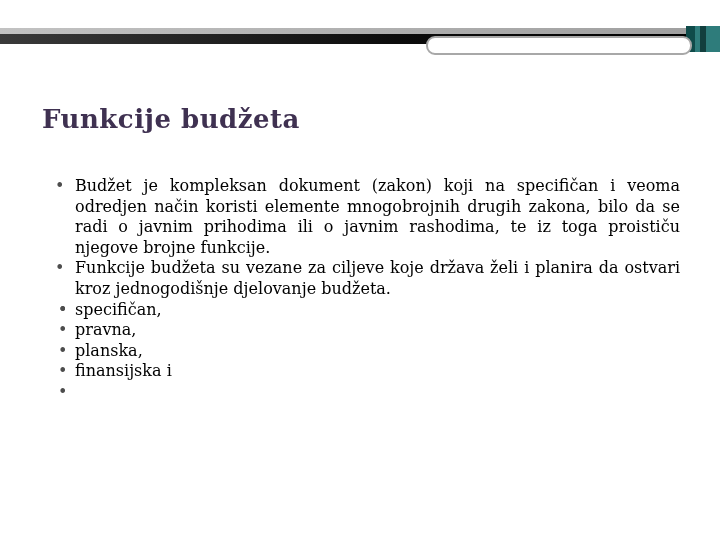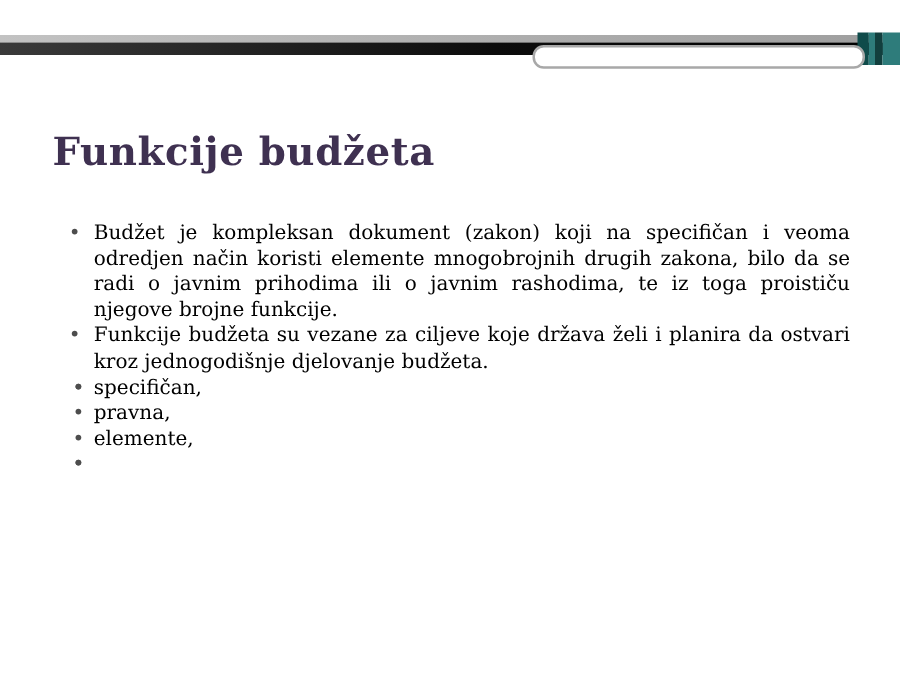--- a/index.html
+++ b/index.html
@@ -60,21 +60,21 @@
   .accent-stripes .s2 { width: 5px;  height: 100%; background: #2e7c7b; }
   .accent-stripes .s3 { width: 6px;  height: 100%; background: #123f3e; }
   .accent-stripes .s4 { width: 14px; height: 100%; background: #2e7c7b; }
 
   
   .title {
     position: absolute;
     left: 42px;
     top: 104px;
     margin: 0;
-    font-size: 31px;
+    font-size: 26px;
     font-weight: bold;
     color: #3f3151;
     letter-spacing: 0.5px;
     font-family: "DejaVu Serif", "Liberation Serif", serif;
   }
 
   
   .body-block {
     position: absolute;
     left: 42px;
@@ -146,25 +146,26 @@
       <span>specifičan,</span>
     </p>
 
     <p class="para indented sub">
       <span class="glyph">•</span>
       <span>pravna,</span>
     </p>
 
     <p class="para indented sub">
       <span class="glyph">•</span>
-      <span>elemente,</span>
+      <span>planska,</span>
     </p>
 
     <p class="para indented sub">
       <span class="glyph">•</span>
+      <span>finansijska i</span>
     </p>
 
     <p class="para indented sub">
       <span class="glyph">•</span>
     </p>
 
 
   </div>
 </div>
 

